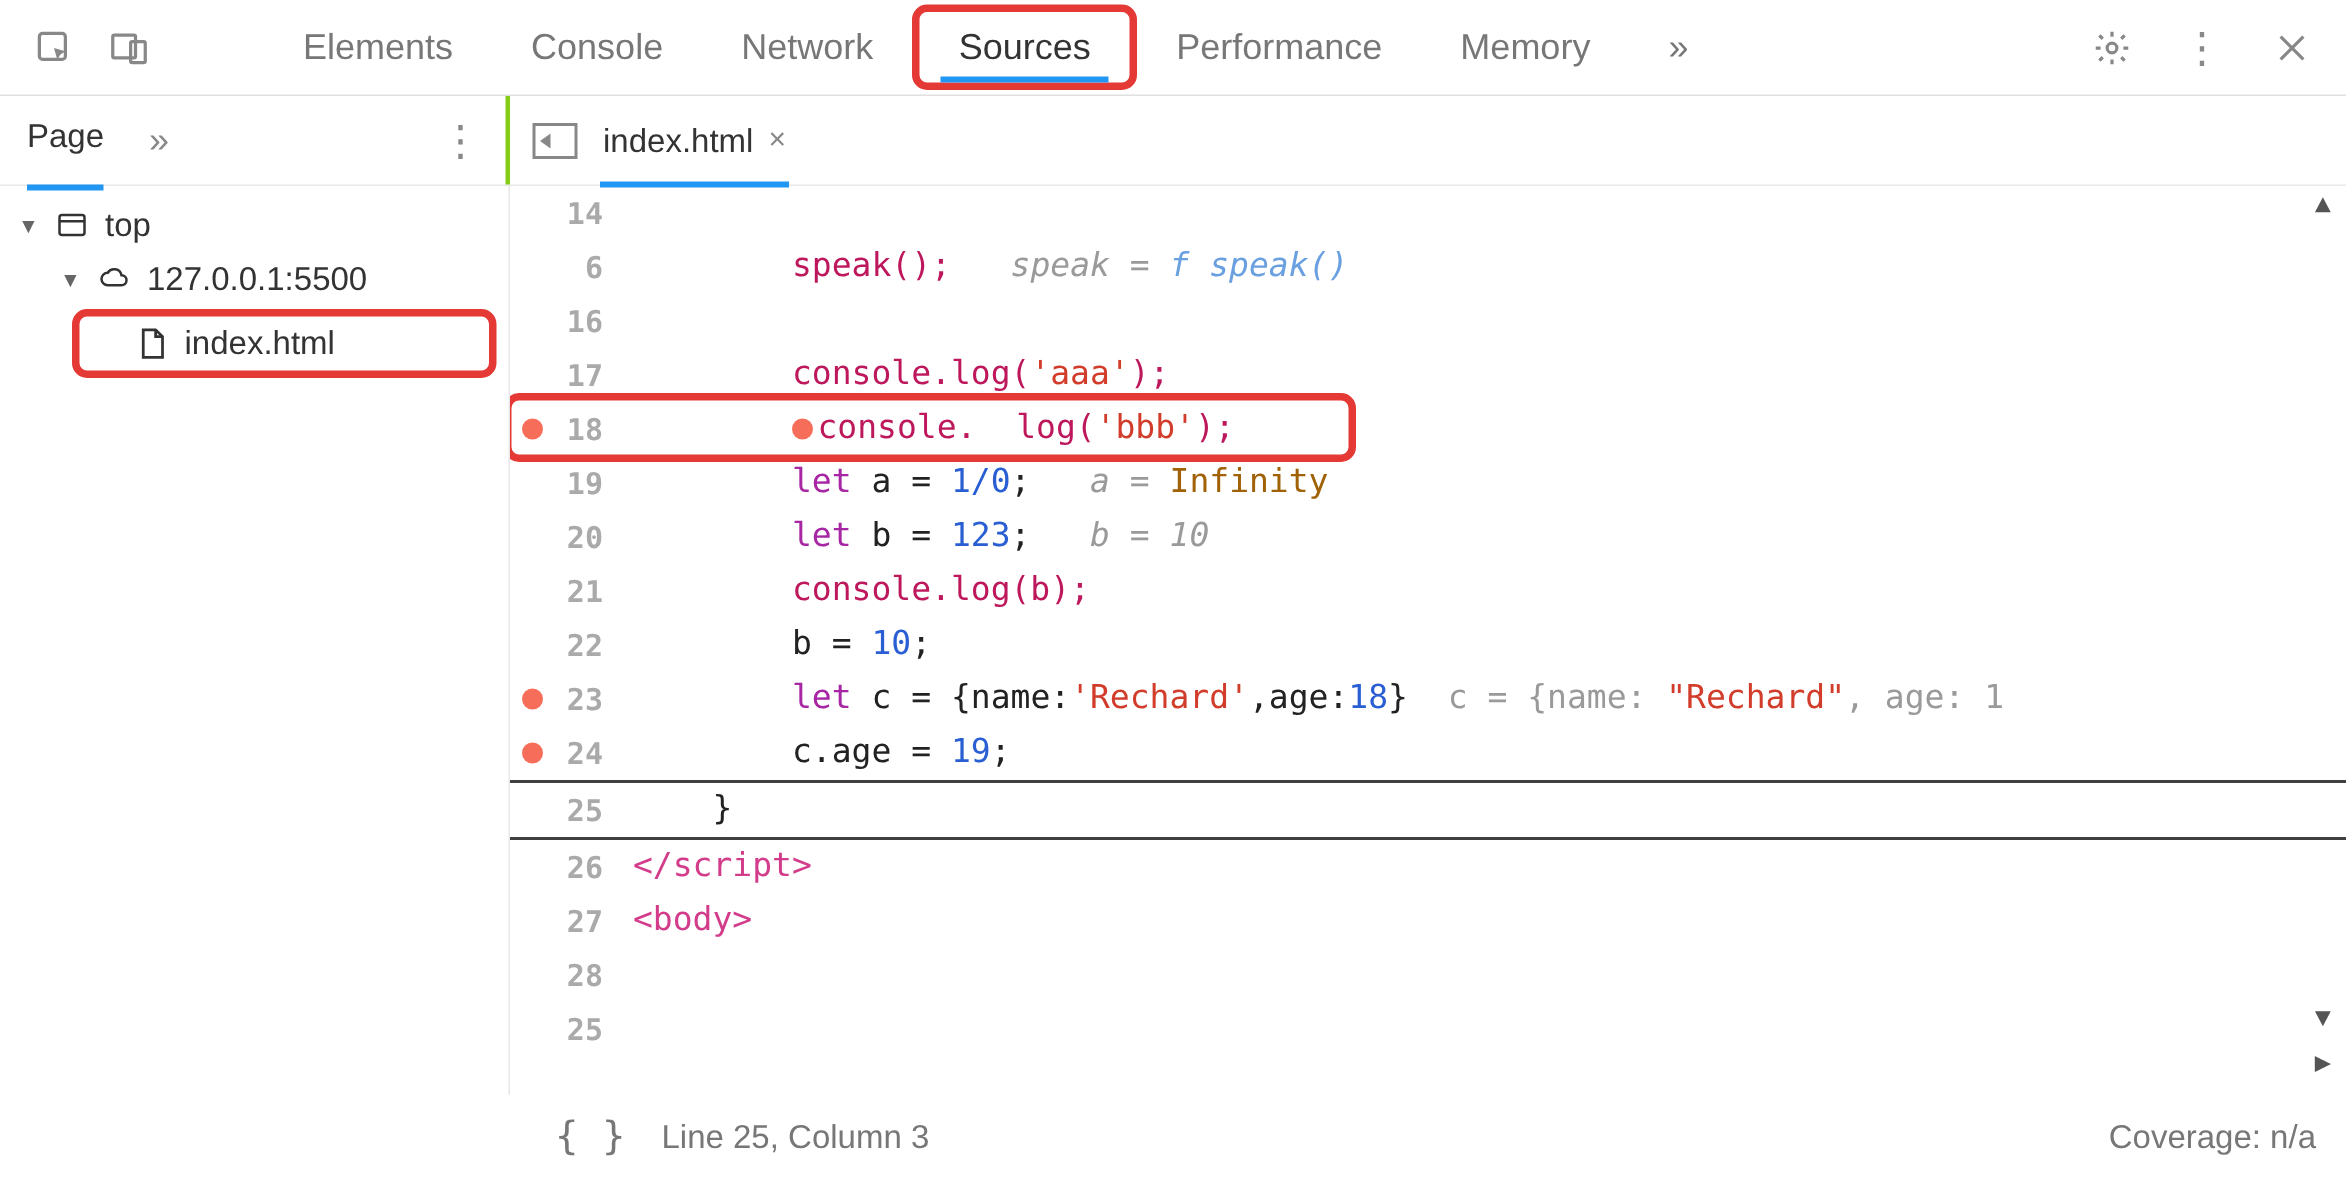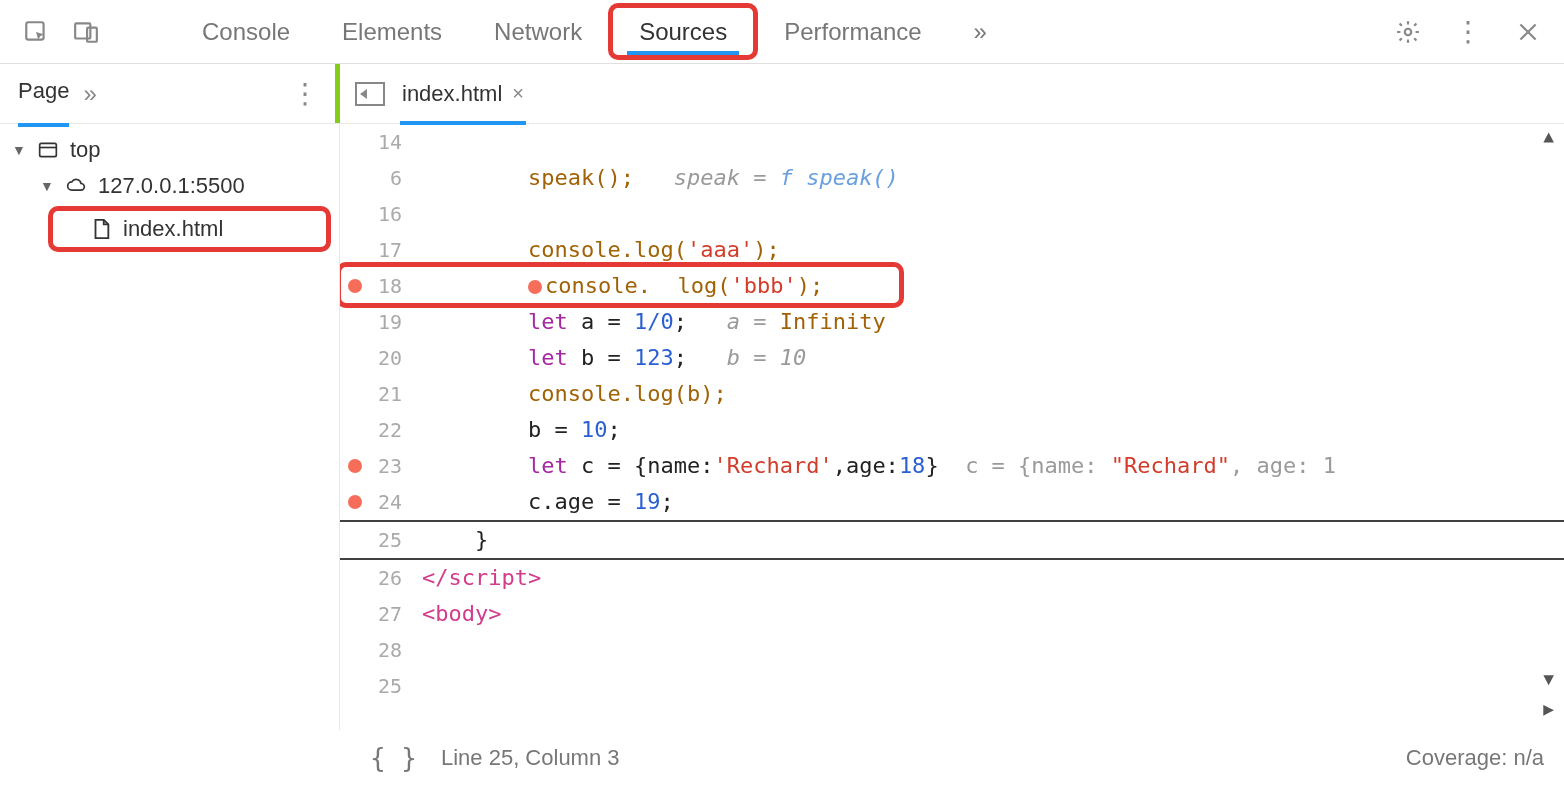--- a/index.html
+++ b/index.html
@@ -12,21 +12,21 @@
   .icon-btn svg { width: 26px; height: 26px; }
   .top-tabs { display: flex; gap: 0; align-items: stretch; height: 100%; margin-left: 50px; }
   .top-tab { padding: 0 26px; display: flex; align-items: center; font-size: 24px; color: #777; cursor: pointer; position: relative; }
   .top-tab.active { color: #333; }
   .top-tab.active::after { content: ""; position: absolute; bottom: 0; left: 10%; right: 10%; height: 4px; background: #2196f3; }
   .top-tab.highlighted { border: 5px solid #e53935; border-radius: 10px; margin: 3px 0; }
   .toolbar-right { margin-left: auto; display: flex; gap: 28px; align-items: center; color: #888; }
 
   
   .secondary-bar { display: flex; height: 60px; border-bottom: 1px solid #e8e8e8; }
-  .navigator-header { width: 340px; display: flex; align-items: center; padding: 0 18px; gap: 14px; border-right: 5px solid #84cc16; }
+  .navigator-header { width: 340px; display: flex; align-items: center; padding: 0 18px; gap: 30px; border-right: 3px solid #84cc16; }
   .nav-tab { font-size: 22px; color: #333; position: relative; padding-bottom: 6px; }
   .nav-tab::after { content: ""; position: absolute; bottom: -17px; left: 0; right: 0; height: 4px; background: #2196f3; }
   .nav-more { font-size: 24px; color: #888; cursor: pointer; }
   .nav-dots { margin-left: auto; font-size: 28px; color: #888; cursor: pointer; letter-spacing: -2px; }
 
   .editor-tabs { display: flex; align-items: center; padding: 0 14px; gap: 14px; }
   .show-nav-icon { width: 30px; height: 24px; border: 2px solid #888; display: flex; align-items: center; }
   .show-nav-icon::after { content: ""; display: block; width: 0; height: 0; border-top: 5px solid transparent; border-bottom: 5px solid transparent; border-right: 7px solid #888; margin-left: 3px; }
   .editor-tab { display: flex; align-items: center; gap: 10px; font-size: 22px; color: #333; position: relative; padding: 4px 2px; }
   .editor-tab::after { content: ""; position: absolute; bottom: -14px; left: 0; right: 0; height: 4px; background: #2196f3; }
@@ -42,29 +42,29 @@
   .tree-caret.open { display:inline-block; }
   .tree-icon { width: 28px; height: 24px; display:flex; align-items:center; justify-content:center;}
   .indent-1 { padding-left: 40px; }
   .indent-2 { padding-left: 76px; }
   .file-highlight { border: 5px solid #e53935; border-radius: 10px; margin: 2px 8px 2px 48px; padding-left: 34px !important; }
 
   
   .editor { flex: 1; display: flex; flex-direction: column; position: relative; font-family: Consolas, "Courier New", monospace; }
   .code-lines { flex: 1; overflow: hidden; }
   .code-line { display: flex; align-items: center; font-size: 22px; line-height: 36px; white-space: pre; }
-  .gutter { width: 76px; display: flex; align-items: center; justify-content: flex-end; color: #aaa; padding-right: 14px; position: relative; font-family: Consolas, monospace; font-size: 20px; }
+  .gutter { width: 76px; display: flex; align-items: center; justify-content: flex-end; color: #aaa; padding-right: 14px; position: relative; font-family: Consolas, monospace; font-size: 20px; font-weight: bold; }
   .bp { position: absolute; left: 8px; width: 14px; height: 14px; background: #f66e59; border-radius: 50%; }
   .code-content { flex: 1; padding-left: 6px; font-family: Consolas, monospace; }
   .line-highlight-box { position: absolute; border: 5px solid #e53935; border-radius: 10px; pointer-events: none; }
   .line-underline { border-bottom: 2px solid #404040; }
   .inline-bp { display:inline-block; width:14px; height:14px; background:#f66e59; border-radius:50%; vertical-align:middle; margin-right:3px; }
 
   
-  .c-call { color: #a16207; }
+  .c-call { color: #be185d; }
   .c-comment { color: #9a9a9a; font-style: italic; }
   .c-comment .fn { color: #6aa0e0; font-style: italic; }
   .c-str { color: #d23c2a; }
   .c-kw  { color: #a626a4; }
   .c-num { color: #2a5fd4; }
   .c-ident { color: #222; }
   .c-val  { color: #a16207; }
   .c-tag  { color: #d23c8a; }
   .c-obj  { color: #9a9a9a; }
   .c-objstr { color: #d23c2a; }
@@ -95,25 +95,26 @@
     </div>
     <div class="icon-btn">
       <svg viewBox="0 0 24 24">
           <rect x="2" y="4" width="14" height="14" rx="1"></rect>
           <rect x="13" y="8" width="9" height="13" rx="1"></rect>
         </svg>
     </div>
   </div>
 
   <div class="top-tabs">
+    <div class="top-tab">Elements</div>
     <div class="top-tab">Console</div>
-    <div class="top-tab">Elements</div>
     <div class="top-tab">Network</div>
     <div class="top-tab active highlighted">Sources</div>
     <div class="top-tab">Performance</div>
+    <div class="top-tab">Memory</div>
     <div class="top-tab">»</div>
   </div>
 
   <div class="toolbar-right">
     <div class="icon-btn">
       <svg viewBox="0 0 24 24">
           <circle cx="12" cy="12" r="3"></circle>
           <path d="M12 2v3M12 19v3M4.2 4.2l2.1 2.1M17.7 17.7l2.1 2.1M2 12h3M19 12h3M4.2 19.8l2.1-2.1M17.7 6.3l2.1-2.1"></path>
         </svg>
     </div>

